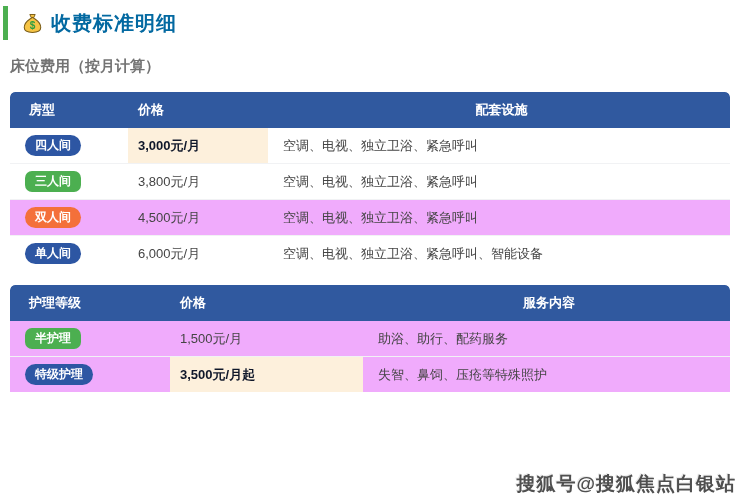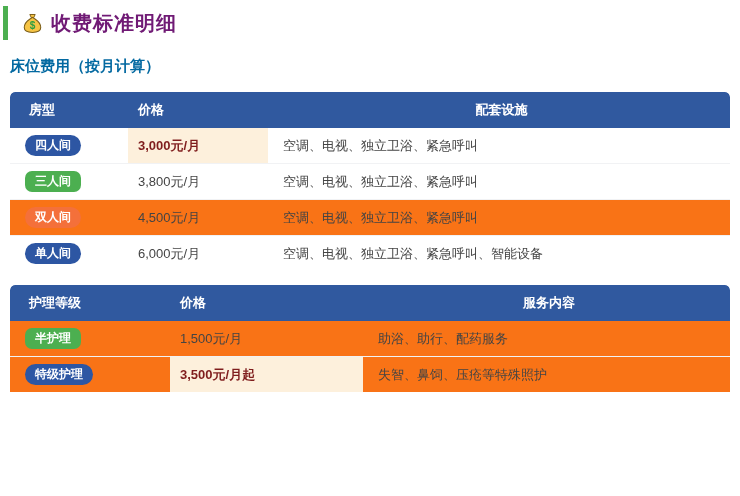--- a/index.html
+++ b/index.html
@@ -14,27 +14,27 @@
   
   .title-row {
     display:flex; align-items:center;
     margin:6px 0 0 3px;
     border-left:5px solid #4caf50;
     padding-left:13px;
     height:34px;
   }
   .title-icon { width:23px; height:23px; margin-right:7px; flex:0 0 auto; }
   .page-title {
-    font-size:20px; font-weight:bold; color:#701a75; letter-spacing:1px;
+    font-size:20px; font-weight:bold; color:#0369a1; letter-spacing:1px;
   }
 
   
   .section-heading {
     margin:17px 0 0 10px;
-    font-size:15px; font-weight:bold; color:#0369a1;
+    font-size:15px; font-weight:bold; color:#737373;
   }
   .section-heading.second { margin-top:30px; }
 
   
   table.fee-table {
     width:720px; margin:16px 0 0 10px;
     border-collapse:collapse; table-layout:fixed;
     border-radius:5px 5px 0 0; overflow:hidden;
   }
   table.fee-table.second { margin-top:13px; }
@@ -46,24 +46,24 @@
   .fee-table thead th:first-child { border-radius:5px 0 0 0;padding-left:19px; }
   .fee-table thead th:last-child  { border-radius:0 5px 0 0;text-align:center; }
   .fee-table thead th.col-price { padding-left:10px;margin-top:20px; }
   .fee-table td {
     font-size:13px; color:#444;
     padding:7px 10px 7px 15px; height:23px;
     border-top:1px solid #f1f2f4;
     background:#fff;
   }
   .fee-table tr:first-child td { border-top:none; }
-  .fee-table tr.row-alt td { background:#f97316; }
+  .fee-table tr.row-alt td { background:#f0abfc; }
   .fee-table td.col-price { padding-left:10px; }
   .fee-table tr td.price-highlight {
-    background:#fdf0dc; color:#7f1d1d; font-weight:bold;
+    background:#fdf0dc; color:#0f172a; font-weight:bold;
   }
   .t1 col.c1 { width:118px; } .t1 col.c2 { width:140px; }
   .t2 col.c1 { width:160px; } .t2 col.c2 { width:193px; }
   table.fee-table { border-bottom:1px solid #eef2f7; }
 
   
   .pill {
     display:inline-block; padding:3px 10px 4px 10px;
     border-radius:999px; color:#fff;
     font-size:12px; font-weight:bold; line-height:14px;
@@ -155,14 +155,15 @@
         <td>助浴、助行、配药服务</td>
       </tr>
       <tr class="row-alt">
         <td><span class="pill pill-blue">特级护理</span></td>
         <td class="col-price price-highlight">3,500元/月起</td>
         <td>失智、鼻饲、压疮等特殊照护</td>
       </tr>
     </tbody>
   </table>
 
+  <div class="watermark">搜狐号@搜狐焦点白银站</div>
 
 </div>
 
 </body></html>

